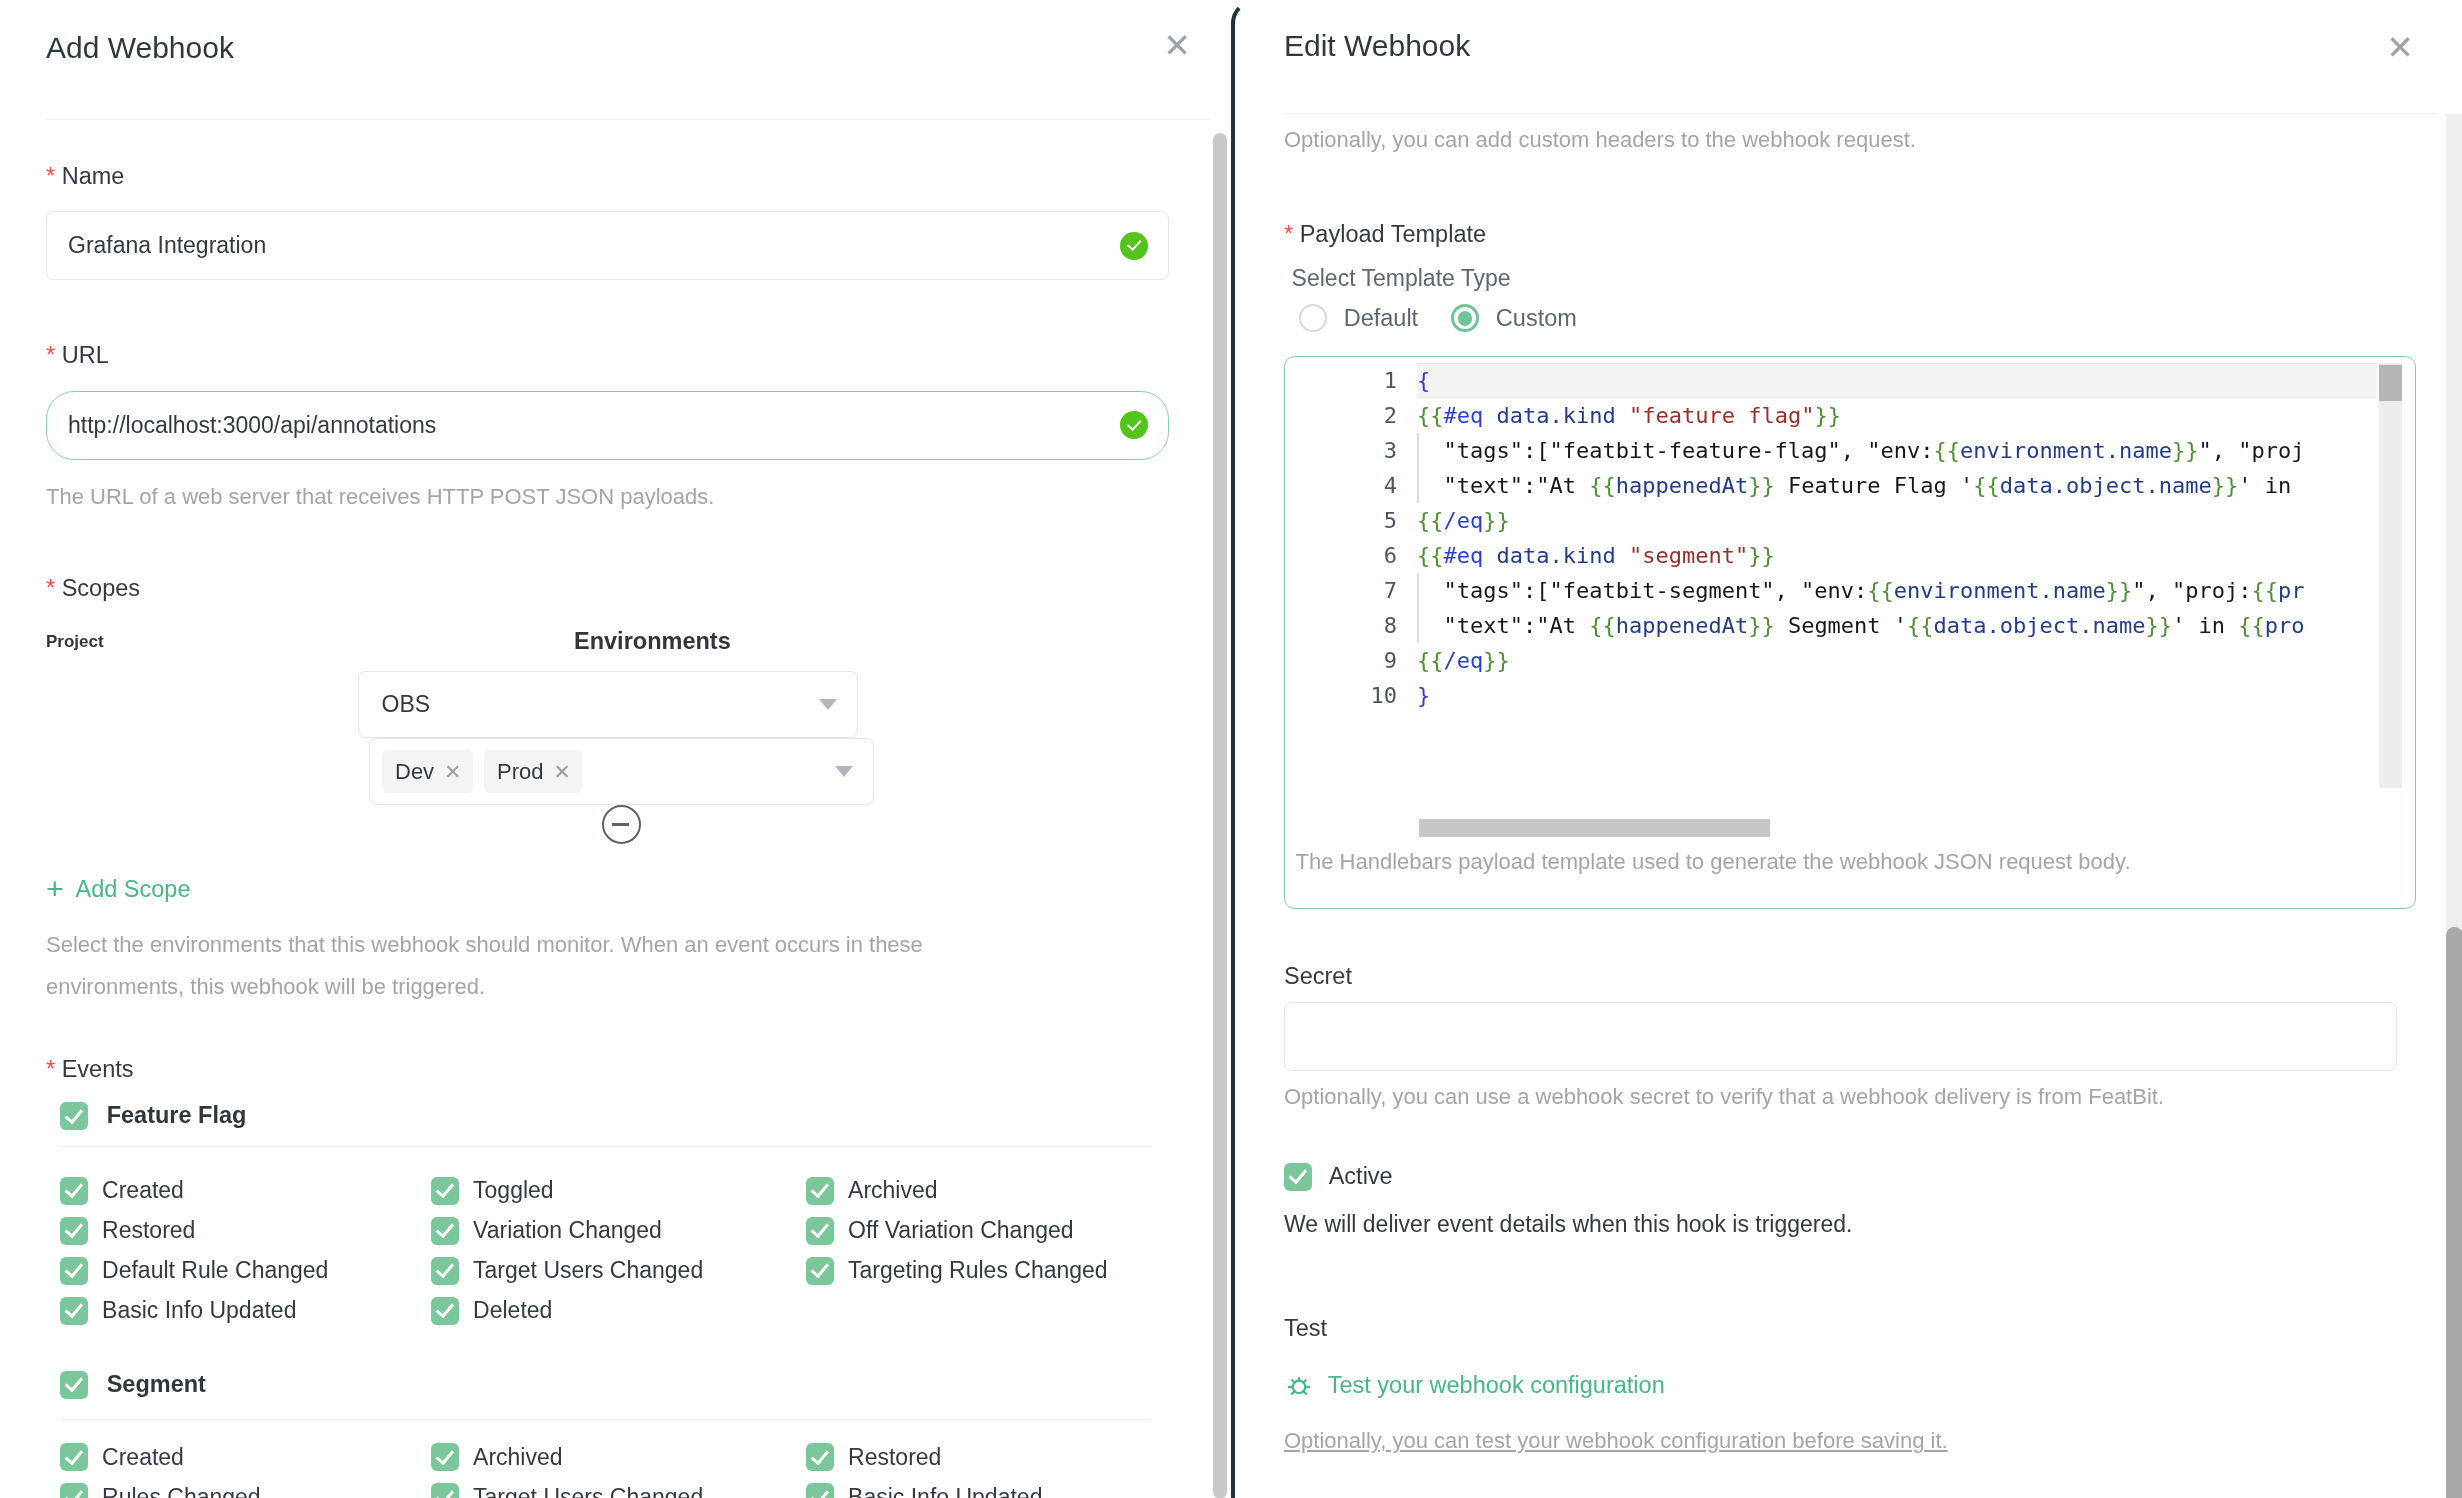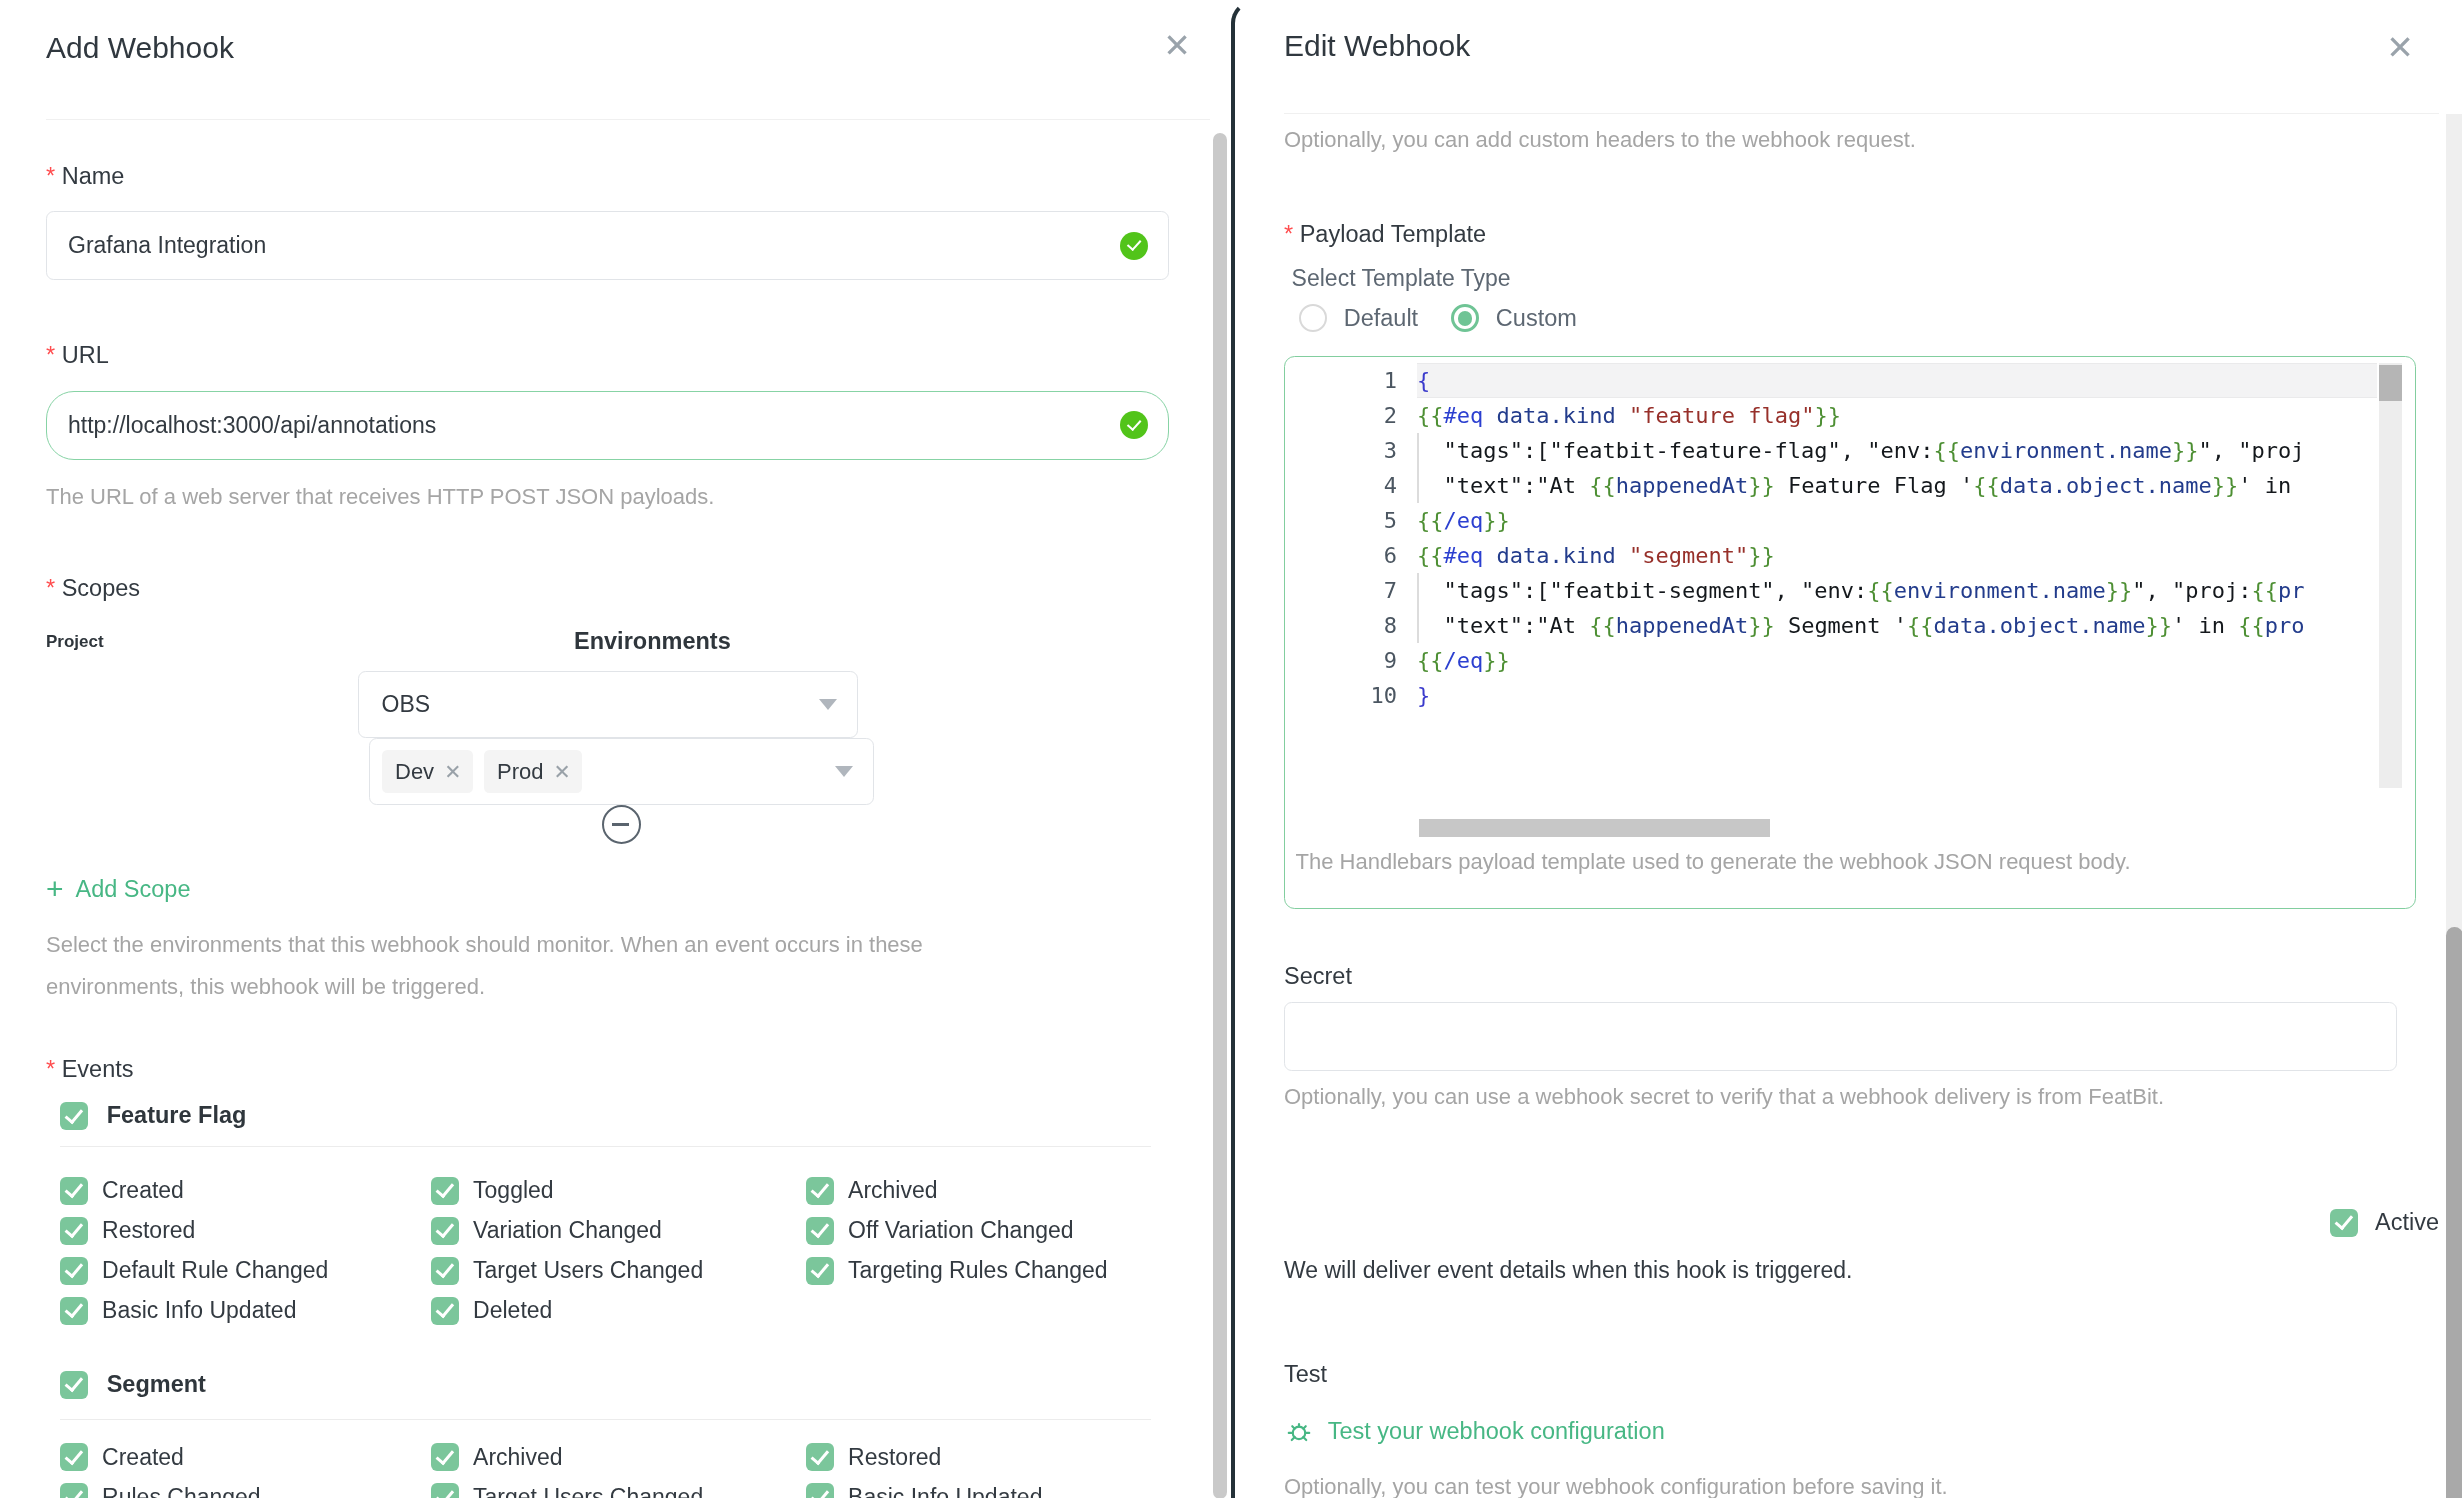--- a/index.html
+++ b/index.html
@@ -96,27 +96,27 @@
   .lc.guide::before{content:"";position:absolute;left:0;top:0;bottom:0;width:1.5px;background:#dcdcdc;}
   .tk-br{color:#3a3acc;} .tk-hb{color:#4d8f33;} .tk-kw{color:#2b3fd0;}
   .tk-pa{color:#233c8c;} .tk-st{color:#97302a;} .tk-pl{color:#14181c;}
   .vsb-track{position:absolute;right:13px;top:6px;width:23px;height:425px;background:#ededed;}
   .vsb-thumb{position:absolute;right:13px;top:7.6px;width:23px;height:36px;background:#b5b5b5;}
   .hsb-thumb{position:absolute;left:134px;bottom:71px;width:351px;height:17.5px;background:#c7c7c7;}
   .ed-help{position:absolute;left:10.6px;bottom:33px;}
   .lbl-secret{margin-top:53px;}
   .secret-input{margin-top:10.6px;margin-right:42px;}
   .secret-help{margin-top:12px;}
-  .active-row{display:flex;align-items:center;gap:16.7px;margin-top:99px;justify-content:flex-end;}
+  .active-row{display:flex;align-items:center;gap:16.7px;margin-top:53px;}
   .active-row .al{font-size:23.5px;color:#333a41;}
   .active-help{margin-top:20.5px;font-size:23px;color:#333a41;line-height:27px;}
   .lbl-test{margin-top:76px;}
   .test-link{margin-top:27px;display:flex;align-items:center;gap:13.7px;color:#47b784;
     font-size:23.5px;cursor:pointer;width:fit-content;}
-  .test-help{margin-top:27px;}
+  .test-help{margin-top:27px;text-decoration:underline;}
   
   .pg-track{position:absolute;left:2446px;top:114px;width:16.7px;height:1385px;background:#efefef;}
   .pg-thumb{position:absolute;left:2446px;top:927px;width:16.7px;height:572px;background:#a9a9a9;
     border-radius:8.4px 8.4px 0 0;}
 </style>
 </head>
 <body>
 
 <div class="modal-left">
   <div class="ml-title">Add Webhook</div>

